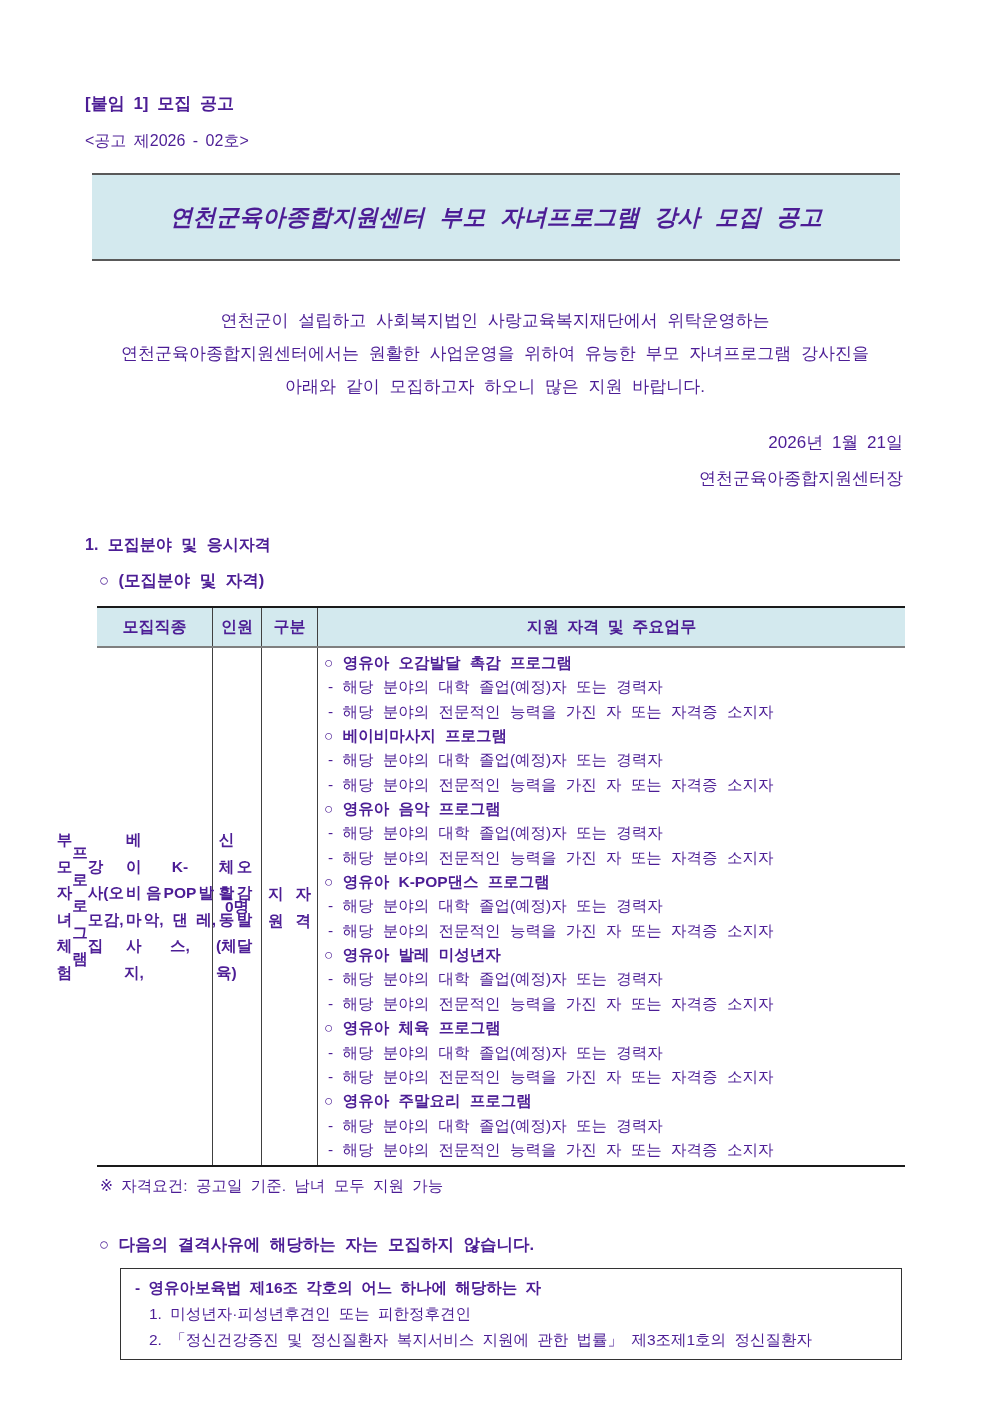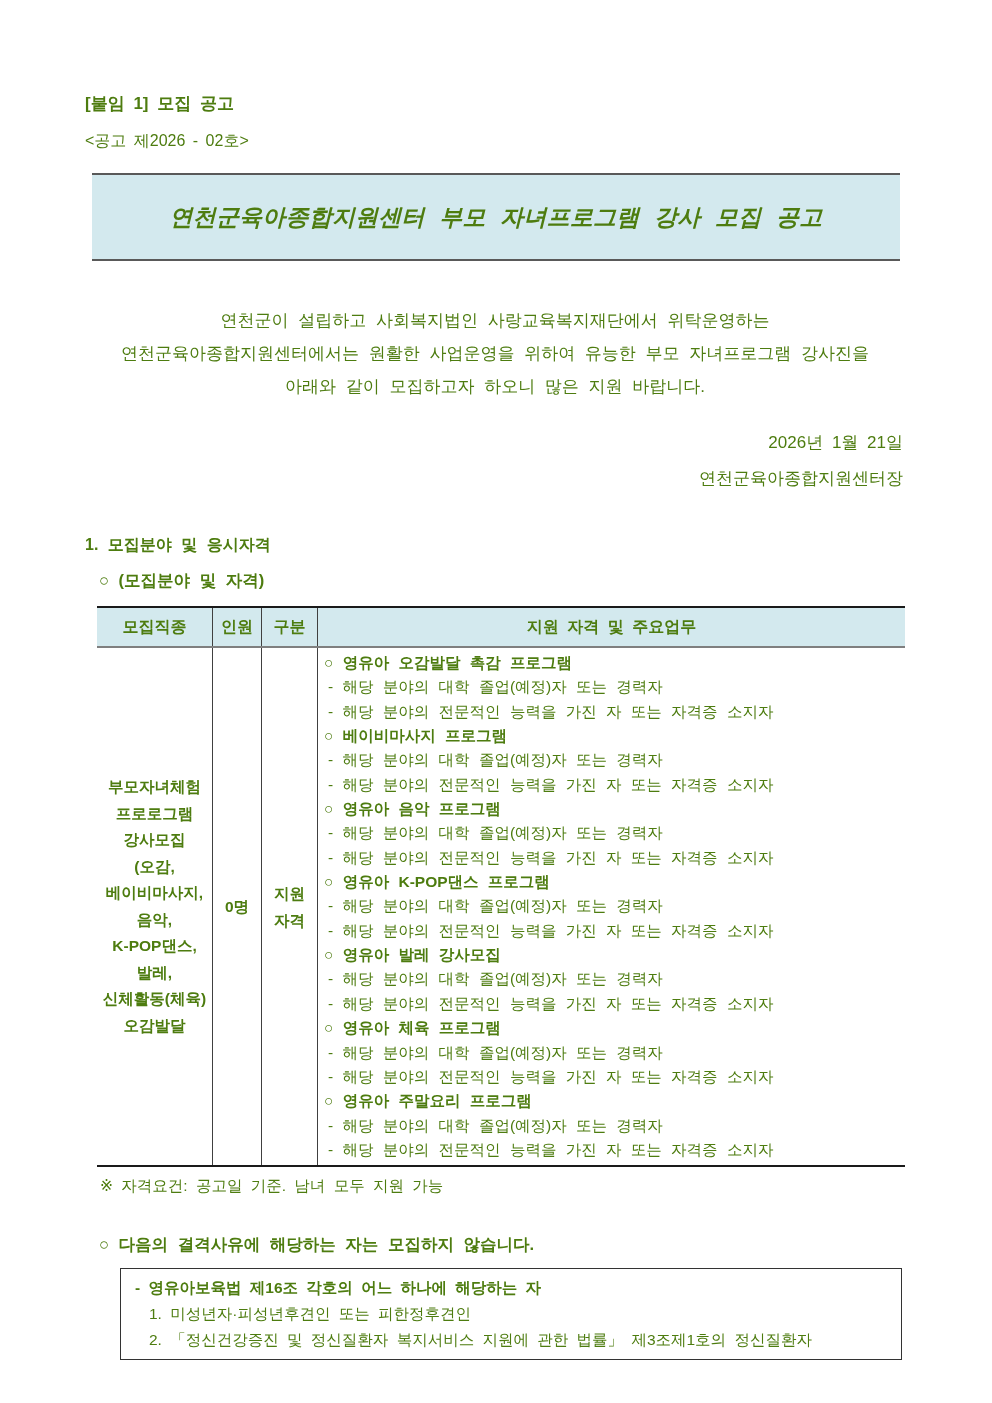--- a/index.html
+++ b/index.html
@@ -3,21 +3,21 @@
 <meta charset="utf-8">
 <style>
   :root{
     --banner-bg:#d3e9ee;
   }
   *{box-sizing:border-box;}
   html,body{margin:0;padding:0;background:#ffffff;}
   .page{
     width:992px;height:1403px;background:#ffffff;overflow:hidden;
     font-family:"Liberation Sans","DejaVu Sans",sans-serif;
-    color:#4d7c0f;position:relative;
+    color:#4c1d95;position:relative;
   }
   .doc{padding:93px 87px 0 85px;}
 
   .attach{font-weight:bold;font-size:17px;line-height:22px;word-spacing:4px;}
   .notice-no{font-size:16px;line-height:22px;margin-top:15px;word-spacing:3px;}
 
   .banner{
     margin-top:21px;margin-left:7px;width:808px;height:88px;
     background:var(--banner-bg);
     border-top:2px solid #595959;border-bottom:2px solid #595959;
@@ -43,21 +43,21 @@
     border-bottom:2px solid #7f7f7f;height:40px;
     font-weight:bold;font-size:16px;word-spacing:4px;
   }
   .tbody{display:flex;}
   .c1{width:116px;}
   .c2{width:49px;}
   .c3{width:56px;}
   .c4{flex:1;}
   .c1,.c2,.c3{border-right:1px solid #404040;}
   .th{display:flex;align-items:center;justify-content:center;}
-  .cell{display:flex;flex-direction:column;align-items:center;justify-content:center;text-align:center;}
+  .cell{display:flex;flex-direction:row;align-items:center;justify-content:center;text-align:center;}
   .jobcell{font-weight:bold;line-height:26.5px;word-spacing:1px;font-size:15.5px;}
   .numcell,.catcell{font-weight:bold;line-height:27px;font-size:15.5px;}
   .qualcell{display:block;padding:3px 6px;line-height:24.35px;word-spacing:5px;}
   .ptitle{font-weight:bold;}
   .pitem{padding-left:4px;}
 
   .note{margin-top:8px;margin-left:15px;font-size:15.5px;line-height:22px;word-spacing:4px;}
 
   .box{
     margin-top:12px;margin-left:35px;width:782px;
@@ -128,21 +128,21 @@
           <div class="pitem">- 해당 분야의 전문적인 능력을 가진 자 또는 자격증 소지자</div>
           <div class="ptitle">○ 베이비마사지 프로그램</div>
           <div class="pitem">- 해당 분야의 대학 졸업(예정)자 또는 경력자</div>
           <div class="pitem">- 해당 분야의 전문적인 능력을 가진 자 또는 자격증 소지자</div>
           <div class="ptitle">○ 영유아 음악 프로그램</div>
           <div class="pitem">- 해당 분야의 대학 졸업(예정)자 또는 경력자</div>
           <div class="pitem">- 해당 분야의 전문적인 능력을 가진 자 또는 자격증 소지자</div>
           <div class="ptitle">○ 영유아 K-POP댄스 프로그램</div>
           <div class="pitem">- 해당 분야의 대학 졸업(예정)자 또는 경력자</div>
           <div class="pitem">- 해당 분야의 전문적인 능력을 가진 자 또는 자격증 소지자</div>
-          <div class="ptitle">○ 영유아 발레 강사모집</div>
+          <div class="ptitle">○ 영유아 발레 미성년자</div>
           <div class="pitem">- 해당 분야의 대학 졸업(예정)자 또는 경력자</div>
           <div class="pitem">- 해당 분야의 전문적인 능력을 가진 자 또는 자격증 소지자</div>
           <div class="ptitle">○ 영유아 체육 프로그램</div>
           <div class="pitem">- 해당 분야의 대학 졸업(예정)자 또는 경력자</div>
           <div class="pitem">- 해당 분야의 전문적인 능력을 가진 자 또는 자격증 소지자</div>
           <div class="ptitle">○ 영유아 주말요리 프로그램</div>
           <div class="pitem">- 해당 분야의 대학 졸업(예정)자 또는 경력자</div>
           <div class="pitem">- 해당 분야의 전문적인 능력을 가진 자 또는 자격증 소지자</div>
         </div>
       </div>

